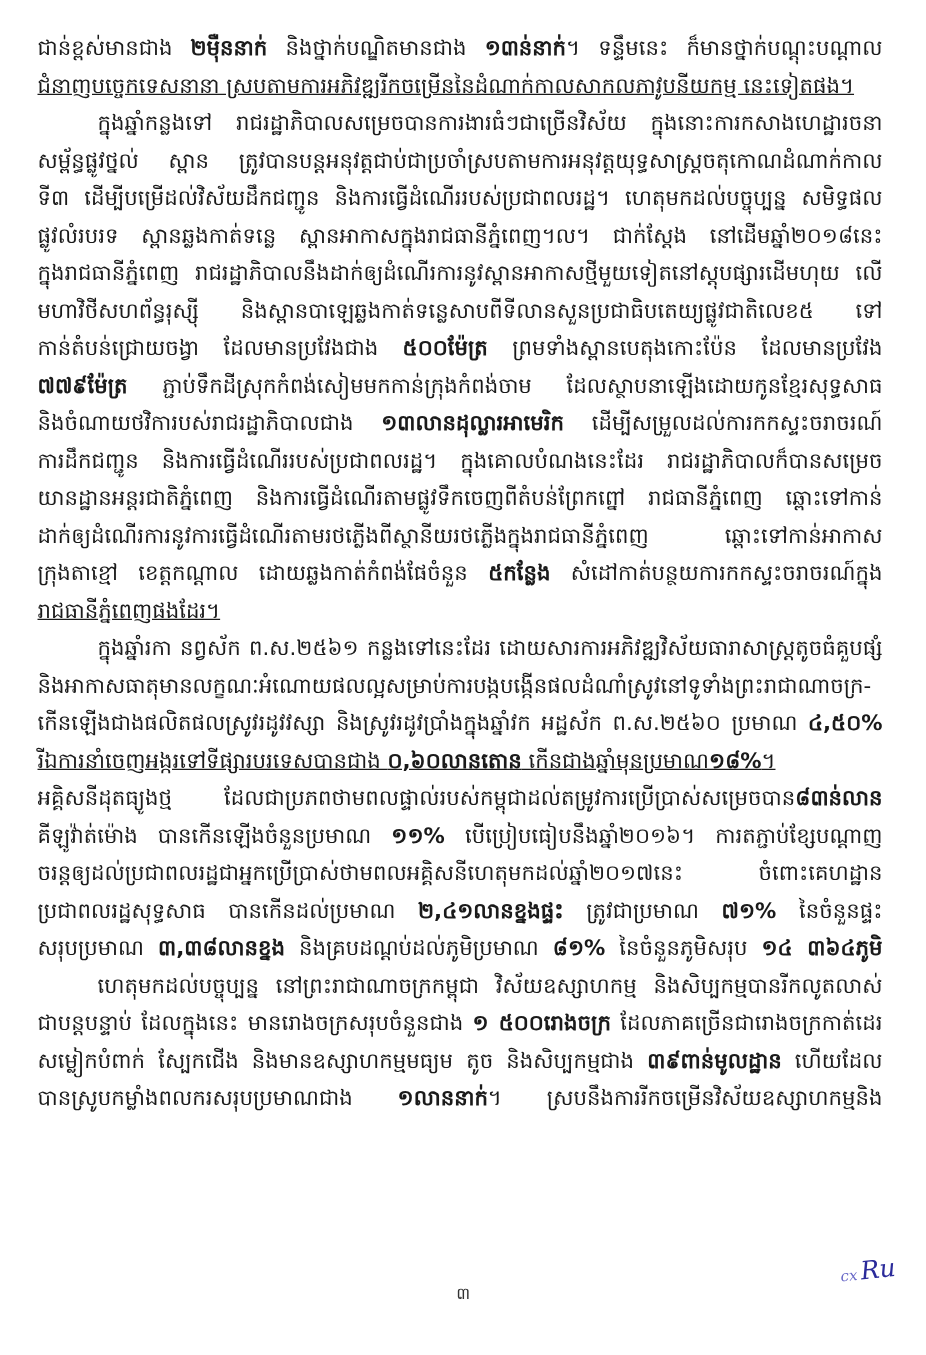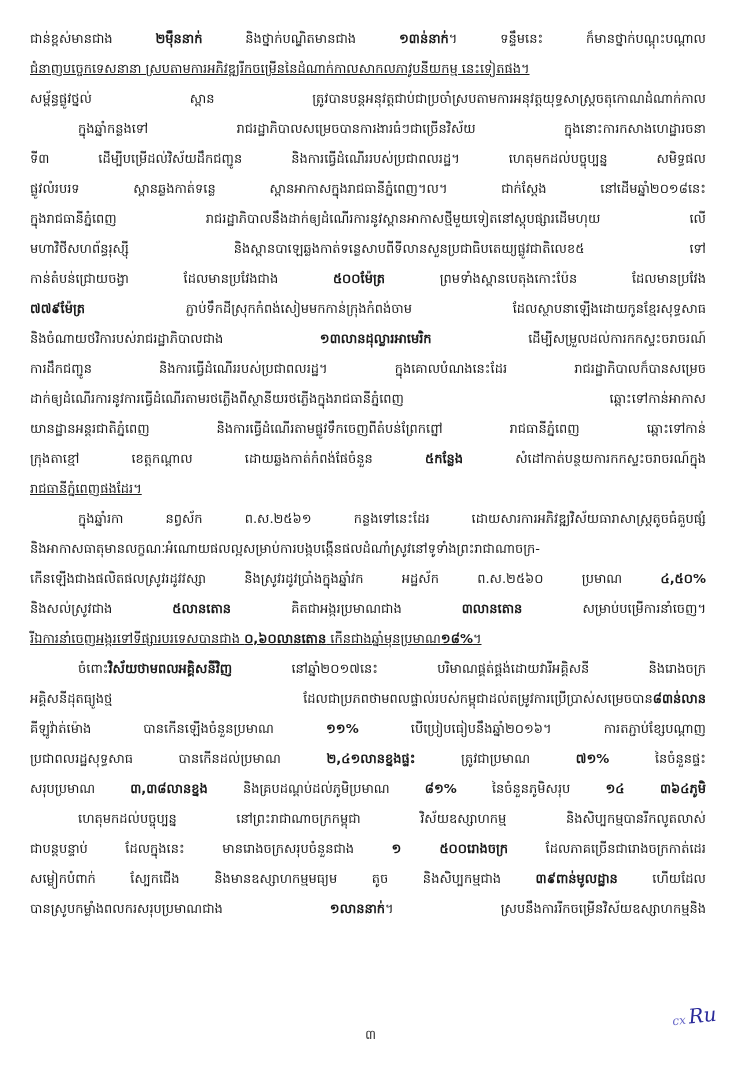--- a/index.html
+++ b/index.html
@@ -17,21 +17,21 @@
     }
     .page {
       position: absolute;
       left: 30px;
       top: 24px;
       width: 676px;
     }
     .line {
       height: 30px;
       line-height: 30px;
-      font-size: 13px;
+      font-size: 17px;
       white-space: nowrap;
       overflow: visible;
       text-align: justify;
       text-align-last: justify;
       letter-spacing: 0;
     }
     .line.last {
       text-align-last: left;
       text-decoration: underline;
     }
@@ -65,42 +65,41 @@
       color: #6a6ac8;
       margin-right: 3px;
     }
   </style>
 </head>
 <body>
 
 <div class="page" id="page">
     <div class="line"><span>ជាន់ខ្ពស់មានជាង </span><b>២ម៉ឺននាក់</b><span> និងថ្នាក់បណ្ឌិតមានជាង </span><b>១៣ន់នាក់</b><span>។ ទន្ទឹមនេះ ក៏មានថ្នាក់បណ្តុះបណ្តាល</span></div>
     <div class="line last"><span>ជំនាញបច្ចេកទេសនានា ស្របតាមការអភិវឌ្ឍរីកចម្រើននៃដំណាក់កាលសាកលភាវូបនីយកម្ម នេះទៀតផង។</span></div>
+    <div class="line indent"><span>ក្នុងឆ្នាំកន្លងទៅ រាជរដ្ឋាភិបាលសម្រេចបានការងារធំៗជាច្រើនវិស័យ ក្នុងនោះការកសាងហេដ្ឋារចនា</span></div>
     <div class="line"><span>សម្ព័ន្ធផ្លូវថ្នល់ ស្ពាន ត្រូវបានបន្តអនុវត្តជាប់ជាប្រចាំស្របតាមការអនុវត្តយុទ្ធសាស្ត្រចតុកោណដំណាក់កាល</span></div>
-    <div class="line indent"><span>ក្នុងឆ្នាំកន្លងទៅ រាជរដ្ឋាភិបាលសម្រេចបានការងារធំៗជាច្រើនវិស័យ ក្នុងនោះការកសាងហេដ្ឋារចនា</span></div>
     <div class="line"><span>ទី៣ ដើម្បីបម្រើដល់វិស័យដឹកជញ្ជូន និងការធ្វើដំណើររបស់ប្រជាពលរដ្ឋ។ ហេតុមកដល់បច្ចុប្បន្ន សមិទ្ធផល</span></div>
     <div class="line"><span>ផ្លូវលំរបរទ ស្ពានឆ្លងកាត់ទន្លេ ស្ពានអាកាសក្នុងរាជធានីភ្នំពេញ។ល។ ជាក់ស្តែង នៅដើមឆ្នាំ២០១៨នេះ</span></div>
     <div class="line"><span>ក្នុងរាជធានីភ្នំពេញ រាជរដ្ឋាភិបាលនឹងដាក់ឲ្យដំណើរការនូវស្ពានអាកាសថ្មីមួយទៀតនៅស្តុបផ្សារដើមហុយ លើ</span></div>
     <div class="line"><span>មហាវិថីសហព័ន្ធរុស្ស៊ី  និងស្ពានបាឡេឆ្លងកាត់ទន្លេសាបពីទីលានសួនប្រជាធិបតេយ្យផ្លូវជាតិលេខ៥  ទៅ</span></div>
     <div class="line"><span>កាន់តំបន់ជ្រោយចង្វា  ដែលមានប្រវែងជាង  </span><b>៥០០ម៉ែត្រ</b><span>  ព្រមទាំងស្ពានបេតុងកោះប៉ែន  ដែលមានប្រវែង</span></div>
     <div class="line"><b>៧៧៩ម៉ែត្រ</b><span>  ភ្ជាប់ទឹកដីស្រុកកំពង់សៀមមកកាន់ក្រុងកំពង់ចាម  ដែលស្ថាបនាឡើងដោយកូនខ្មែរសុទ្ធសាធ</span></div>
     <div class="line"><span>និងចំណាយថវិការបស់រាជរដ្ឋាភិបាលជាង  </span><b>១៣លានដុល្លារអាមេរិក</b><span>  ដើម្បីសម្រួលដល់ការកកស្ទះចរាចរណ៍</span></div>
     <div class="line"><span>ការដឹកជញ្ជូន និងការធ្វើដំណើររបស់ប្រជាពលរដ្ឋ។ ក្នុងគោលបំណងនេះដែរ រាជរដ្ឋាភិបាលក៏បានសម្រេច</span></div>
+    <div class="line"><span>យានដ្ឋានអន្តរជាតិភ្នំពេញ និងការធ្វើដំណើរតាមផ្លូវទឹកចេញពីតំបន់ព្រែកព្នៅ រាជធានីភ្នំពេញ ឆ្ពោះទៅកាន់</span></div>
     <div class="line"><span>ដាក់ឲ្យដំណើរការនូវការធ្វើដំណើរតាមរថភ្លើងពីស្ថានីយរថភ្លើងក្នុងរាជធានីភ្នំពេញ    ឆ្ពោះទៅកាន់អាកាស</span></div>
-    <div class="line"><span>យានដ្ឋានអន្តរជាតិភ្នំពេញ និងការធ្វើដំណើរតាមផ្លូវទឹកចេញពីតំបន់ព្រែកព្នៅ រាជធានីភ្នំពេញ ឆ្ពោះទៅកាន់</span></div>
     <div class="line"><span>ក្រុងតាខ្មៅ ខេត្តកណ្តាល ដោយឆ្លងកាត់កំពង់ផែចំនួន </span><b>៥កន្លែង</b><span> សំដៅកាត់បន្ថយការកកស្ទះចរាចរណ៍ក្នុង</span></div>
     <div class="line last"><span>រាជធានីភ្នំពេញផងដែរ។</span></div>
     <div class="line indent"><span>ក្នុងឆ្នាំរកា នព្វស័ក ព.ស.២៥៦១ កន្លងទៅនេះដែរ ដោយសារការអភិវឌ្ឍវិស័យធារាសាស្ត្រតូចធំគួបផ្សំ</span></div>
     <div class="line"><span>និងអាកាសធាតុមានលក្ខណៈអំណោយផលល្អសម្រាប់ការបង្កបង្កើនផលដំណាំស្រូវនៅទូទាំងព្រះរាជាណាចក្រ-</span></div>
     <div class="line"><span>កើនឡើងជាងផលិតផលស្រូវរដូវវស្សា និងស្រូវរដូវប្រាំងក្នុងឆ្នាំវក អដ្ឋស័ក ព.ស.២៥៦០ ប្រមាណ </span><b>៤,៥០%</b></div>
-    <div class="line"><span>និងសល់ស្រូវជាង  </span><b>៥លានតោន</b><span>  គិតជាអង្ករប្រមាណជាង  </span><b>៣លានតោន</b><span>  សម្រាប់បម្រើការនាំចេញ។</span></div>
     <div class="line last"><span>រីឯការនាំចេញអង្ករទៅទីផ្សារបរទេសបានជាង </span><b>០,៦០លានតោន</b><span> កើនជាងឆ្នាំមុនប្រមាណ</span><b>១៨%</b><span>។</span></div>
-    <div class="line indent"><span>ចំពោះ</span><b>វិស័យថាមពលអគ្គិសនីវិញ</b><span> នៅឆ្នាំ២០១៧នេះ បរិមាណផ្គត់ផ្គង់ដោយវារីអគ្គិសនី និងរោងចក្រ</span></div>
     <div class="line"><span>អគ្គិសនីដុតធ្យូងថ្ម  ដែលជាប្រភពថាមពលផ្ទាល់របស់កម្ពុជាដល់តម្រូវការប្រើប្រាស់សម្រេចបាន</span><b>៨៣ន់លាន</b></div>
     <div class="line"><span>គីឡូវ៉ាត់ម៉ោង បានកើនឡើងចំនួនប្រមាណ </span><b>១១%</b><span> បើប្រៀបធៀបនឹងឆ្នាំ២០១៦។ ការតភ្ជាប់ខ្សែបណ្តាញ</span></div>
+    <div class="line"><span>ចរន្តឲ្យដល់ប្រជាពលរដ្ឋជាអ្នកប្រើប្រាស់ថាមពលអគ្គិសនីហេតុមកដល់ឆ្នាំ២០១៧នេះ  ចំពោះគេហដ្ឋាន</span></div>
     <div class="line"><span>ប្រជាពលរដ្ឋសុទ្ធសាធ  បានកើនដល់ប្រមាណ  </span><b>២,៤១លានខ្នងផ្ទះ</b><span>  ត្រូវជាប្រមាណ  </span><b>៧១%</b><span>  នៃចំនួនផ្ទះ</span></div>
     <div class="line"><span>សរុបប្រមាណ </span><b>៣,៣៨លានខ្នង</b><span> និងគ្របដណ្តប់ដល់ភូមិប្រមាណ </span><b>៨១%</b><span> នៃចំនួនភូមិសរុប </span><b>១៤ ៣៦៤ភូមិ</b></div>
     <div class="line indent"><span>ហេតុមកដល់បច្ចុប្បន្ន នៅព្រះរាជាណាចក្រកម្ពុជា វិស័យឧស្សាហកម្ម និងសិប្បកម្មបានរីកលូតលាស់</span></div>
     <div class="line"><span>ជាបន្តបន្ទាប់ ដែលក្នុងនេះ មានរោងចក្រសរុបចំនួនជាង </span><b>១ ៥០០រោងចក្រ</b><span> ដែលភាគច្រើនជារោងចក្រកាត់ដេរ</span></div>
     <div class="line"><span>សម្លៀកបំពាក់ ស្បែកជើង និងមានឧស្សាហកម្មមធ្យម តូច និងសិប្បកម្មជាង </span><b>៣៩ពាន់មូលដ្ឋាន</b><span> ហើយដែល</span></div>
     <div class="line"><span>បានស្រូបកម្លាំងពលករសរុបប្រមាណជាង  </span><b>១លាននាក់</b><span>។  ស្របនឹងការរីកចម្រើនវិស័យឧស្សាហកម្មនិង</span></div>
   </div>
 
 <div class="page-number">៣</div>
 

